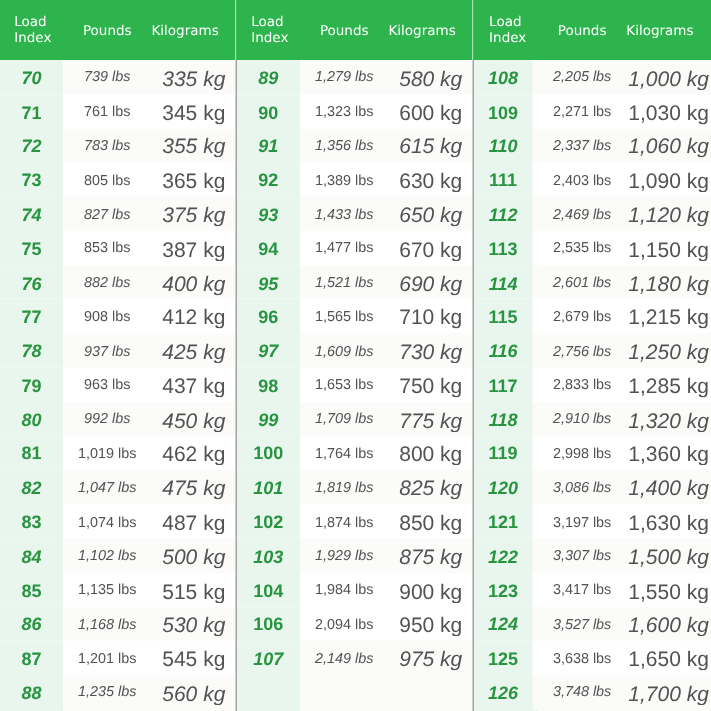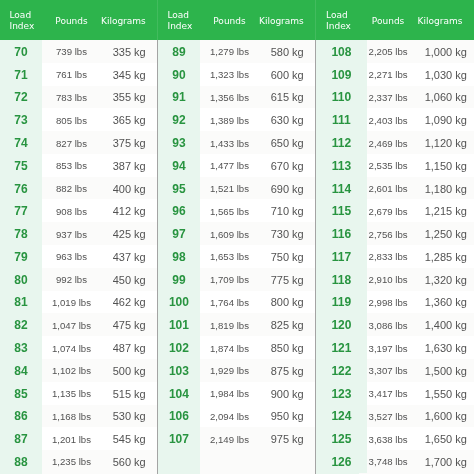--- a/index.html
+++ b/index.html
@@ -39,47 +39,47 @@
   .th-pounds { top:16.4px; text-align:center; }
   .th-kg     { top:16.4px; text-align:left; }
 
   .tbody { position:relative; height:434px; overflow:hidden;
            background:var(--row-stripe,#fbfbfa); }
   .tbody::before { content:''; position:absolute; left:0; top:0; width:42px; height:100%;
                    background:var(--index-bg,#e8f6ee); }
   .panel-2 .tbody::before { width:43px; }
   .panel-3 .tbody::before { width:44px; }
   .row { height:22.79px; position:relative; background:var(--row-base,#ffffff); }
-  .row.stripe { background:var(--row-stripe,#fbfbfa); }
+  .row.stripe { background:var(--row-stripe,#fbfbfa);font-style:italic; }
 
   .cell {
     position:absolute; top:0; height:100%;
     display:flex; align-items:center; justify-content:center;
     padding-top:1px; box-sizing:border-box; white-space:nowrap;
   }
   .cell > span, .th > span, .th > div { display:block; transform:translateZ(0); }
   .cell-index  { left:0; background:var(--index-bg,#e8f6ee);
                  color:var(--index-fg,#289440); font-weight:700; font-size:12px; }
   .cell-pounds { color:var(--body-fg,#525252); font-size:9.6px; }
-  .cell-kg     { color:var(--body-fg,#525252); font-size:11px; }
+  .cell-kg     { color:var(--body-fg,#525252); font-size:14px; }
 
   
   .panel-1 .cell-index  { width:42px; }
   .panel-1 .cell-pounds { left:42px;   width:59px; }
   .panel-1 .cell-kg     { left:101px;  width:56.4px; }
   .panel-1 .th-pounds   { left:42px;   width:59px; }
   .panel-1 .th-kg       { left:101px;  width:56.4px; }
 
   .panel-2 .cell-index  { width:43px; }
   .panel-2 .cell-pounds { left:42.6px; width:59px; }
   .panel-2 .cell-kg     { left:101.6px; width:56.4px; }
   .panel-2 .th-pounds   { left:42.6px; width:59px; }
   .panel-2 .th-kg       { left:101.6px; width:56.4px; }
 
-  .panel-3 .cell-index  { width:52px; }
+  .panel-3 .cell-index  { width:40px; }
   .panel-3 .cell-pounds { left:43.2px; width:59px; }
   .panel-3 .cell-kg     { left:102.2px; width:56.4px; }
   .panel-3 .th-pounds   { left:43.2px; width:59px; }
   .panel-3 .th-kg       { left:102.2px; width:56.4px; }
 </style>
 </head>
 <body>
 
 <div class="board">
   <div class="panel panel-1">

